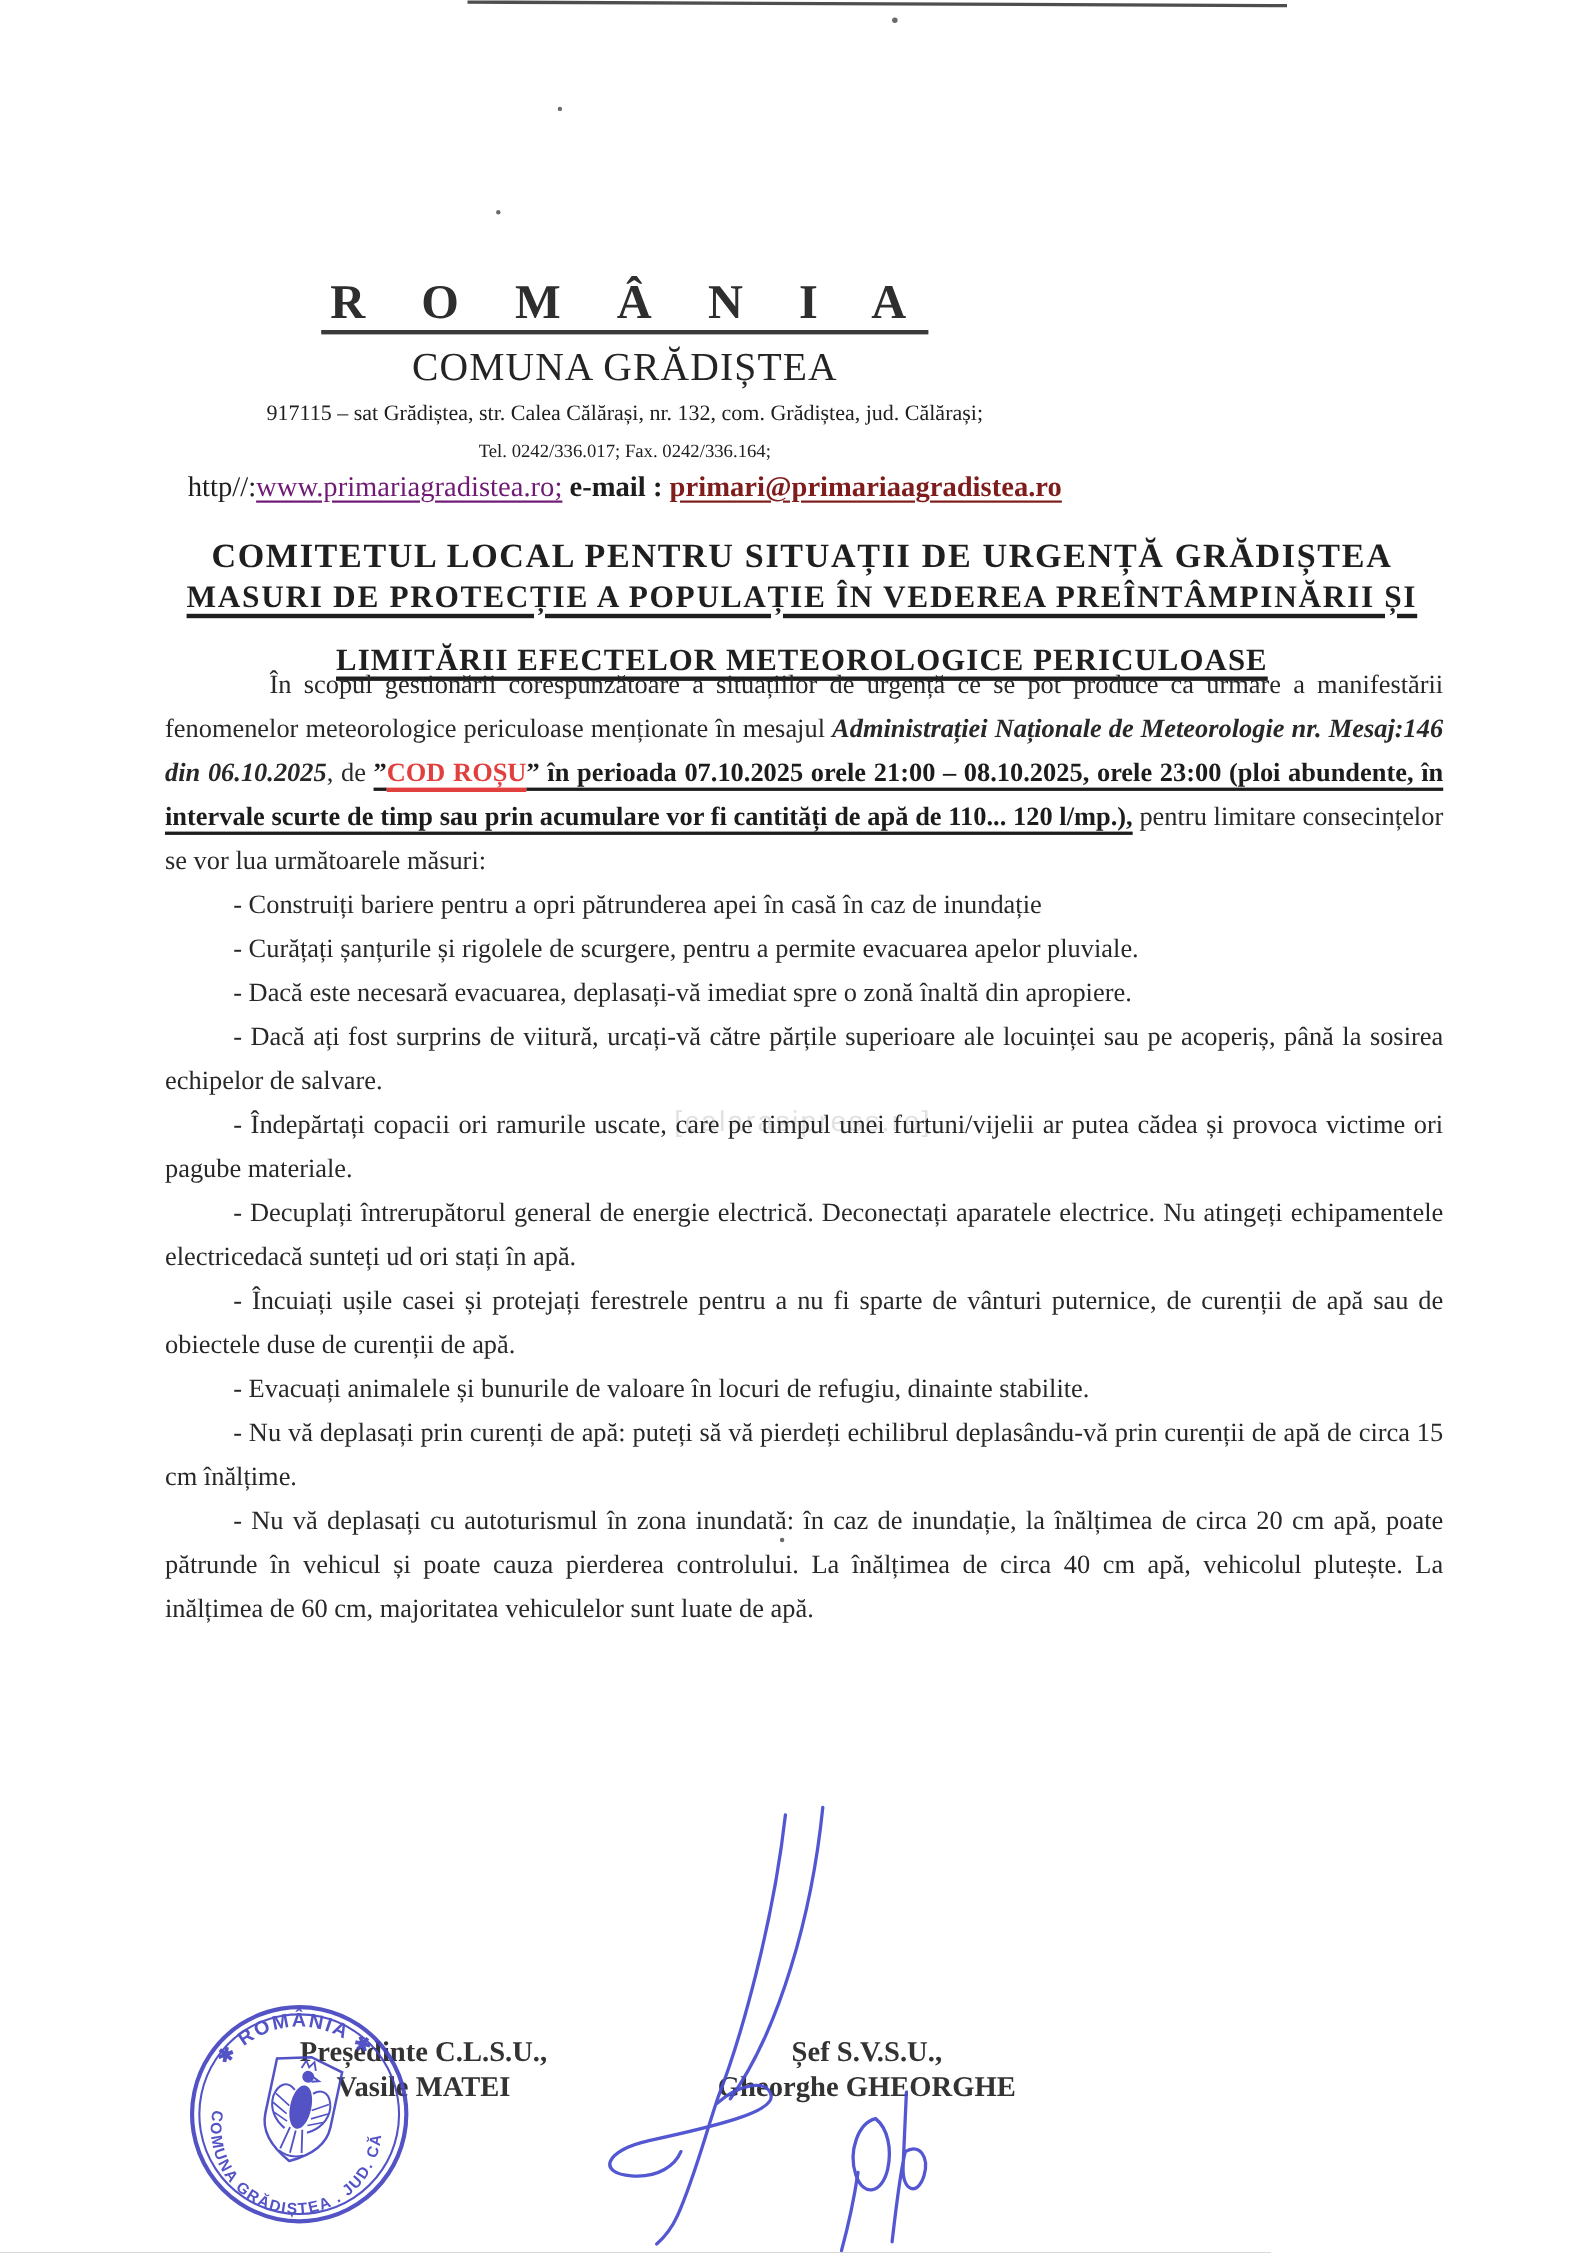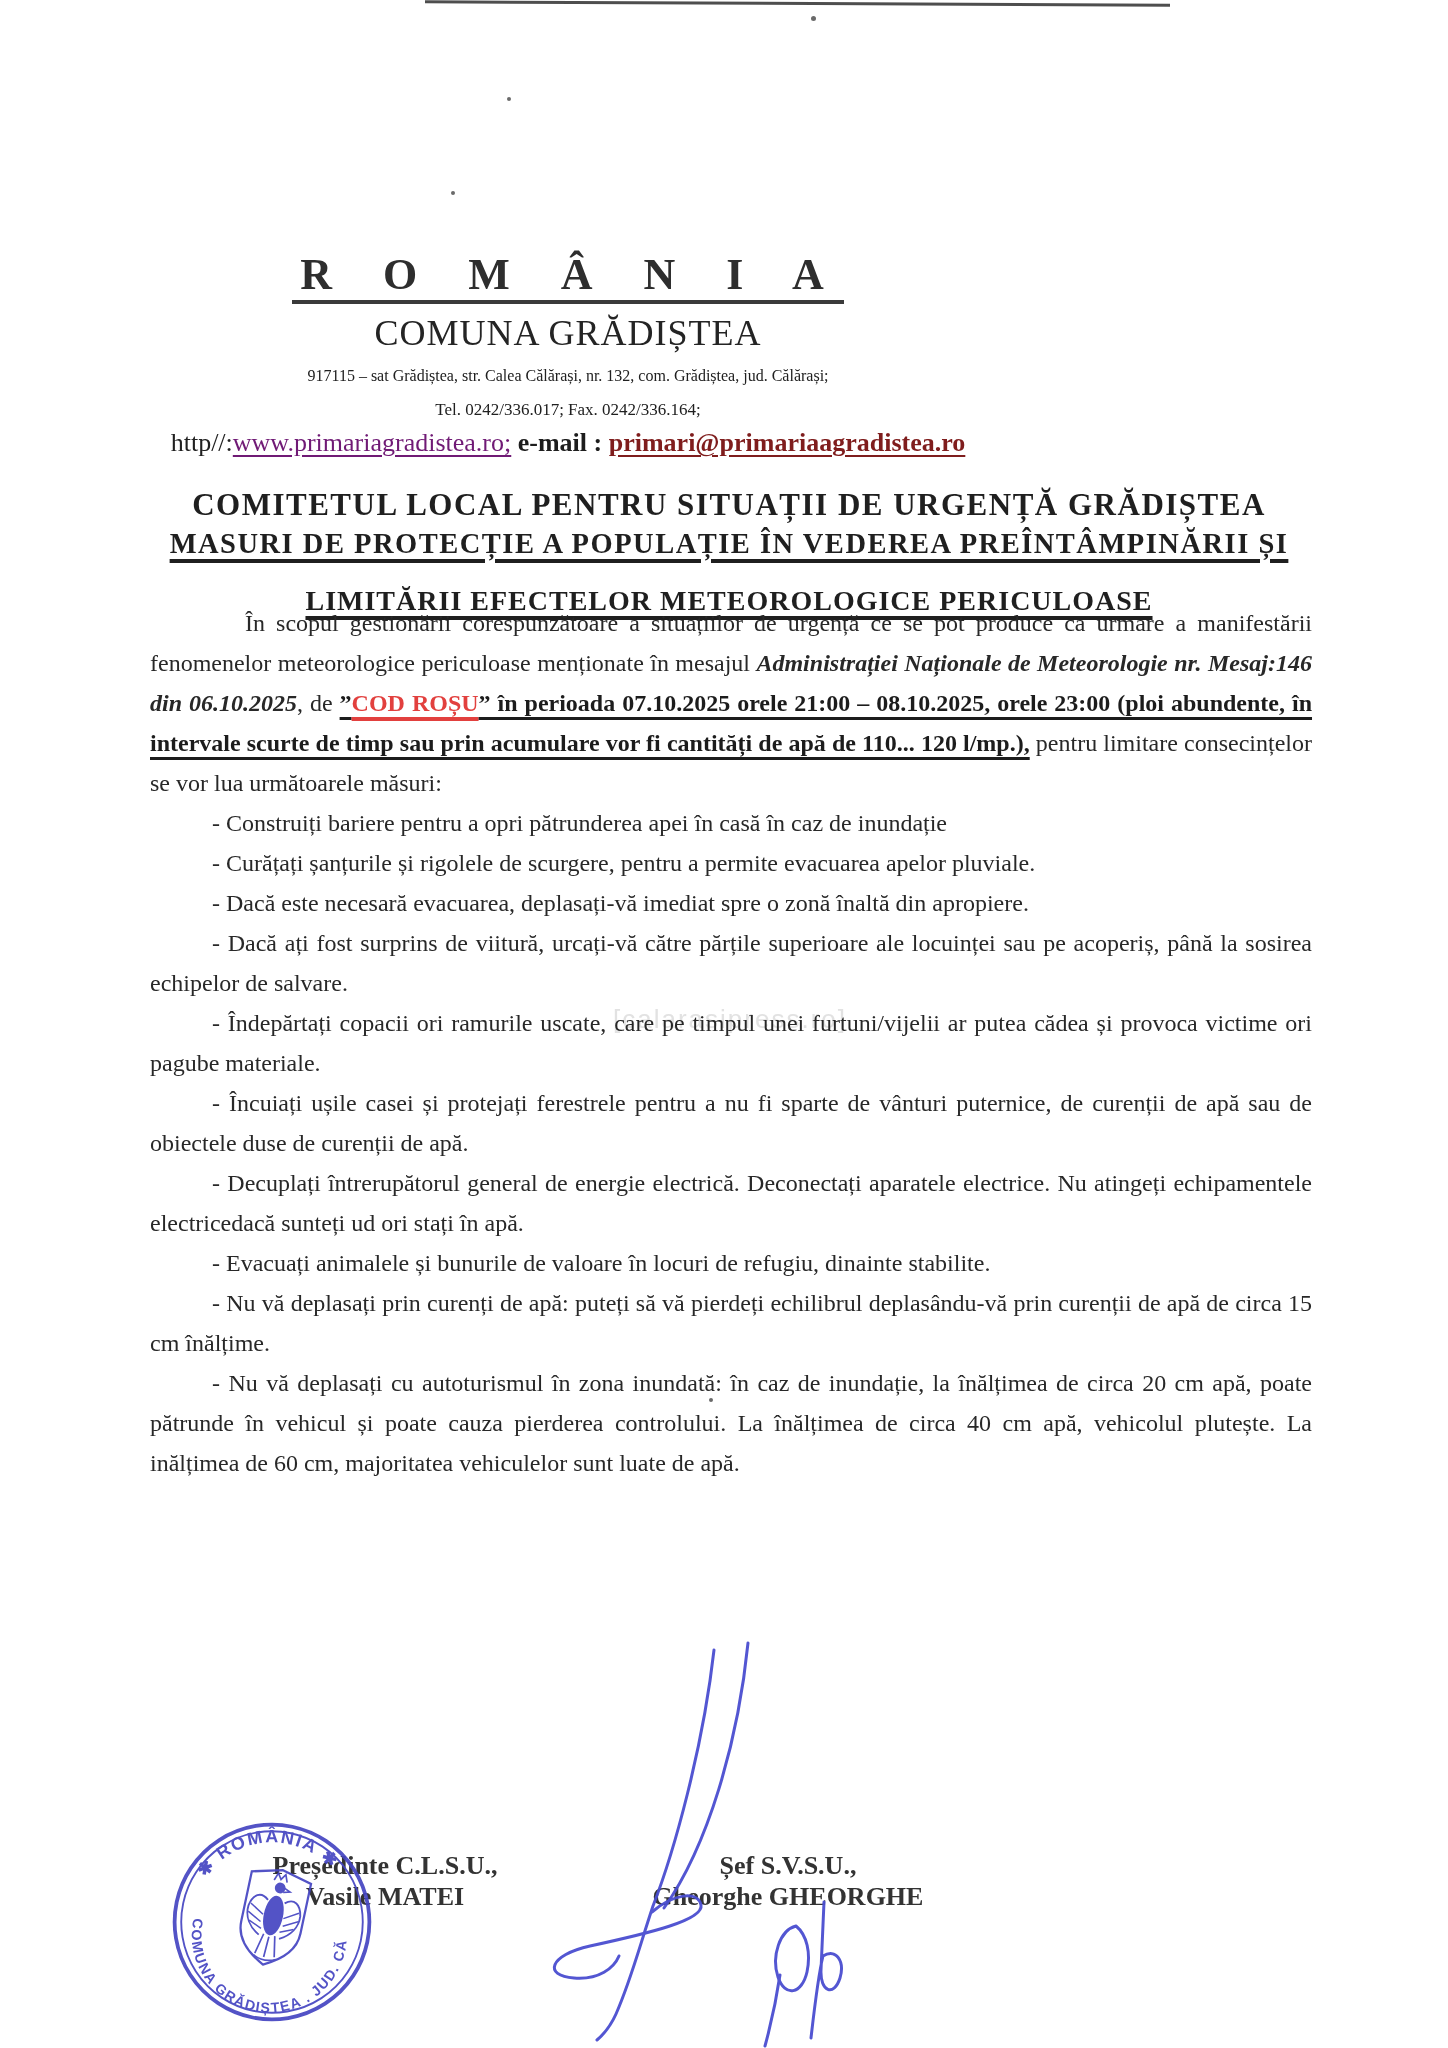--- a/index.html
+++ b/index.html
@@ -14,21 +14,21 @@
   }
   
   .topline { position:absolute; left:425px; top:2px; width:745px; height:3px;
              background:#4e4e4e; transform:rotate(0.25deg); }
   .speck { position:absolute; background:#6a6a6a; border-radius:50%; }
   
   .header { position:absolute; left:150px; top:253px; width:836px; text-align:center; color:#202020; }
   .country { display:inline-block; font-weight:bold; font-size:44px; line-height:44px;
              letter-spacing:20px; padding:0 0 3px 8px; border-bottom:4px solid #3a3a3a; color:#2e2e2e;}
   .commune { font-size:36px; line-height:38px; margin-top:10px; letter-spacing:1px; color:#242424;}
-  .addr    { font-size:16px; line-height:28px; margin-top:10px; }
+  .addr    { font-size:20px; line-height:28px; margin-top:10px; }
   .tel     { font-size:17px; line-height:28px; margin-top:6px; }
   .contact { font-size:26px; line-height:30px; margin-top:4px; }
   .www   { color:#701a75; text-decoration:underline; text-decoration-thickness:2px; text-underline-offset:4px; cursor:pointer;}
   .email-label { font-weight:bold; color:#1d1d1d; }
   .email { color:#7f1d1d; font-weight:bold; text-decoration:underline; text-decoration-thickness:2px; text-underline-offset:4px; cursor:pointer;}
   
   .titles { position:absolute; left:146px; top:488px; width:1166px; text-align:center; color:#1f1f1f; }
   .title1 { font-weight:bold; font-size:31px; line-height:33px; letter-spacing:1.5px; }
   .title2 { font-weight:bold; font-size:28.5px; line-height:31px; letter-spacing:1.5px; margin-top:7px;
             text-decoration:underline; text-decoration-thickness:3.5px; text-underline-offset:6px; }
@@ -91,22 +91,22 @@
   <div class="watermark">[calarasipress.ro]</div>
 
   <div class="bodytext">
     <p class="intro"><span class="run-regular">În scopul gestionării corespunzătoare a situațiilor de urgență ce se pot produce ca urmare a manifestării fenomenelor meteorologice periculoase menționate în mesajul </span><span class="run-bold-italic">Administrației Naționale de Meteorologie nr. Mesaj:146 din 06.10.2025</span><span class="run-regular">, de </span><span class="run-bold-underline">”</span><span class="run-red-bold-underline">COD ROȘU</span><span class="run-bold-underline">” în perioada 07.10.2025 orele 21:00 – 08.10.2025, orele 23:00 (ploi abundente, în intervale scurte de timp sau prin acumulare vor fi cantități de apă de 110... 120 l/mp.),</span><span class="run-regular"> pentru limitare consecințelor se vor lua următoarele măsuri:</span></p>
     <div id="measures">
         <p class="measure">- Construiți bariere pentru a opri pătrunderea apei în casă în caz de inundație</p>
         <p class="measure">- Curățați șanțurile și rigolele de scurgere, pentru a permite evacuarea apelor pluviale.</p>
         <p class="measure">- Dacă este necesară evacuarea, deplasați-vă imediat spre o zonă înaltă din apropiere.</p>
         <p class="measure">- Dacă ați fost surprins de viitură, urcați-vă către părțile superioare ale locuinței sau pe acoperiș, până la sosirea echipelor de salvare.</p>
         <p class="measure">- Îndepărtați copacii ori ramurile uscate, care pe timpul unei furtuni/vijelii ar putea cădea și provoca victime  ori pagube materiale.</p>
+        <p class="measure">- Decuplați întrerupătorul general de energie electrică. Deconectați aparatele electrice. Nu atingeți echipamentele electricedacă sunteți ud ori stați în apă.</p>
         <p class="measure">- Încuiați ușile casei și protejați ferestrele pentru a nu fi sparte de vânturi puternice, de curenții de apă sau de obiectele duse de curenții de apă.</p>
-        <p class="measure">- Decuplați întrerupătorul general de energie electrică. Deconectați aparatele electrice. Nu atingeți echipamentele electricedacă sunteți ud ori stați în apă.</p>
         <p class="measure">- Evacuați animalele și bunurile de valoare în locuri de refugiu, dinainte stabilite.</p>
         <p class="measure">- Nu vă deplasați prin curenți de apă: puteți să vă pierdeți echilibrul deplasându-vă prin curenții de apă de circa 15 cm înălțime.</p>
         <p class="measure">- Nu vă deplasați cu autoturismul în zona inundată: în caz de inundație, la înălțimea de circa 20 cm apă, poate pătrunde în vehicul și poate cauza pierderea controlului. La înălțimea de circa 40 cm apă, vehicolul plutește. La inălțimea de 60 cm, majoritatea vehiculelor sunt luate de apă.</p>
       </div>
   </div>
 
   <div class="sigblock sig-left">
     <div>Președinte C.L.S.U.,</div>
     <div>Vasile MATEI</div>
   </div>

